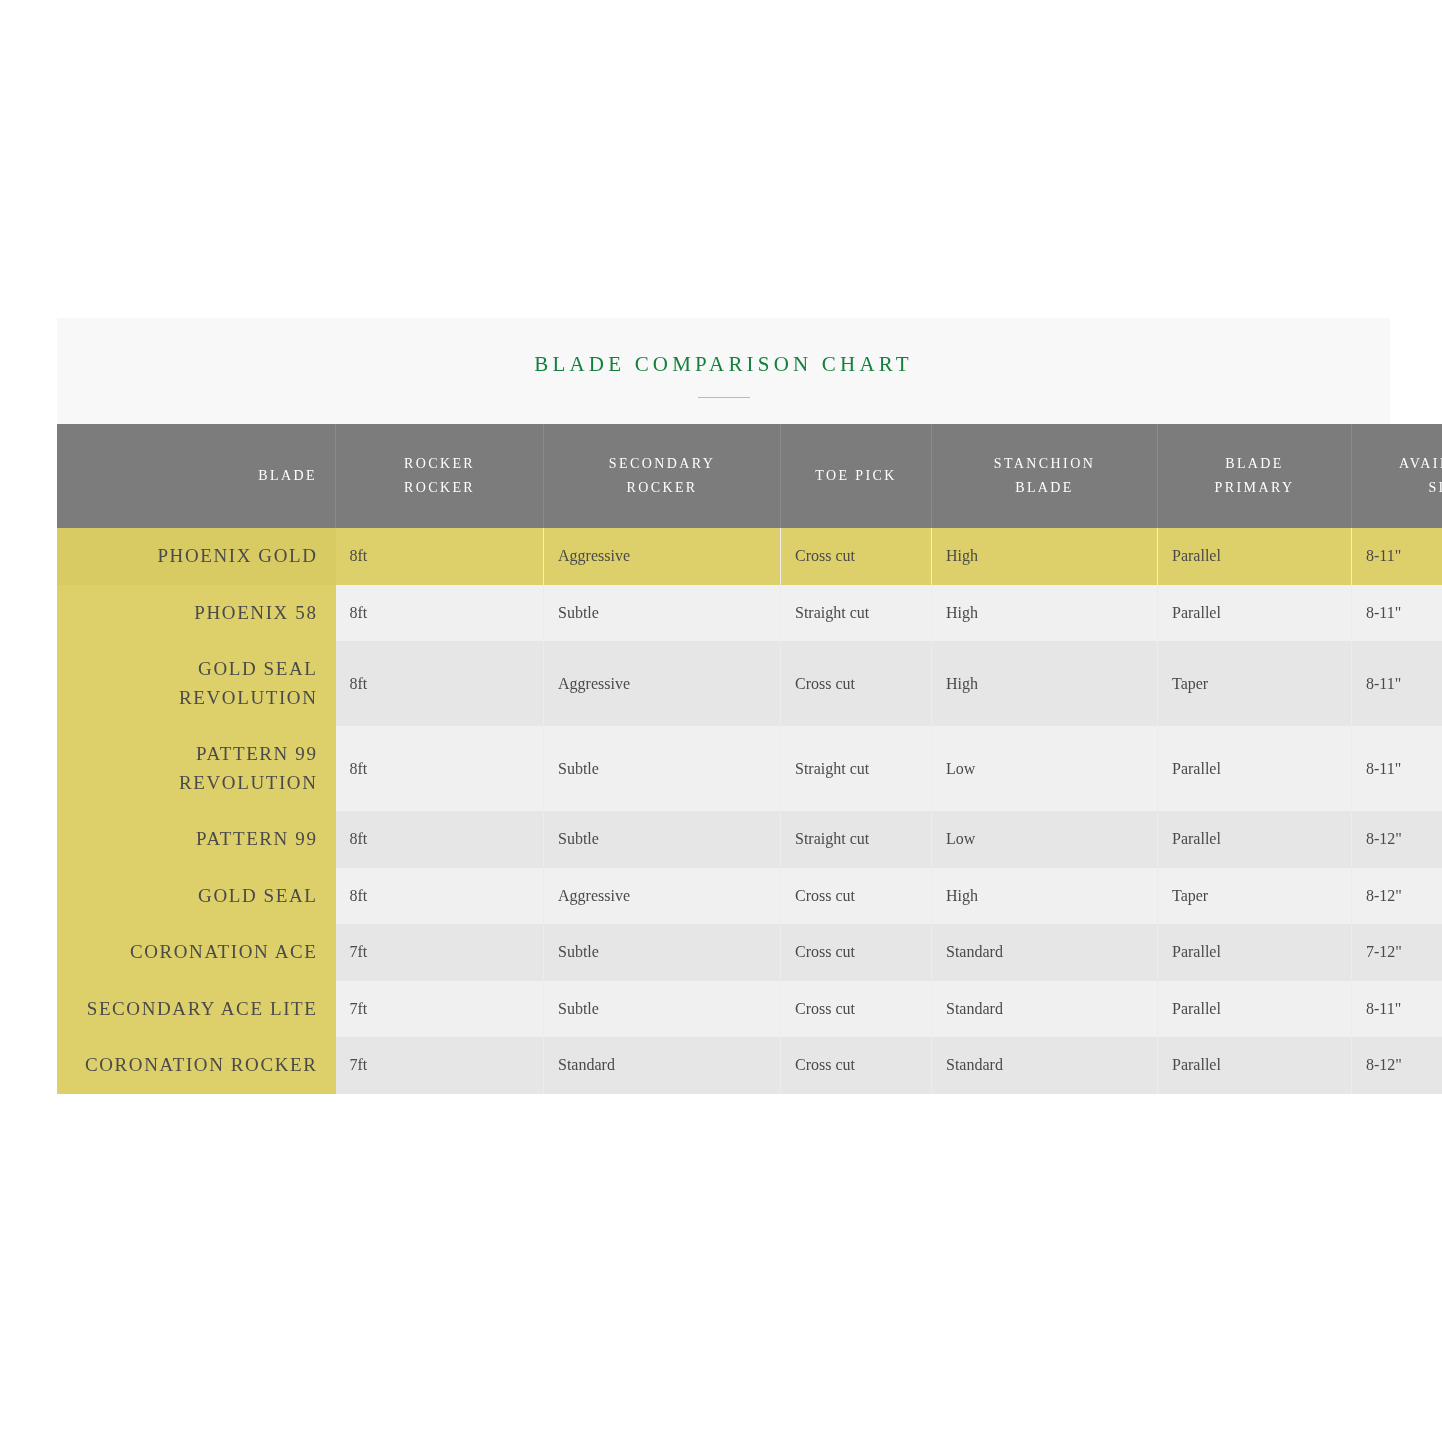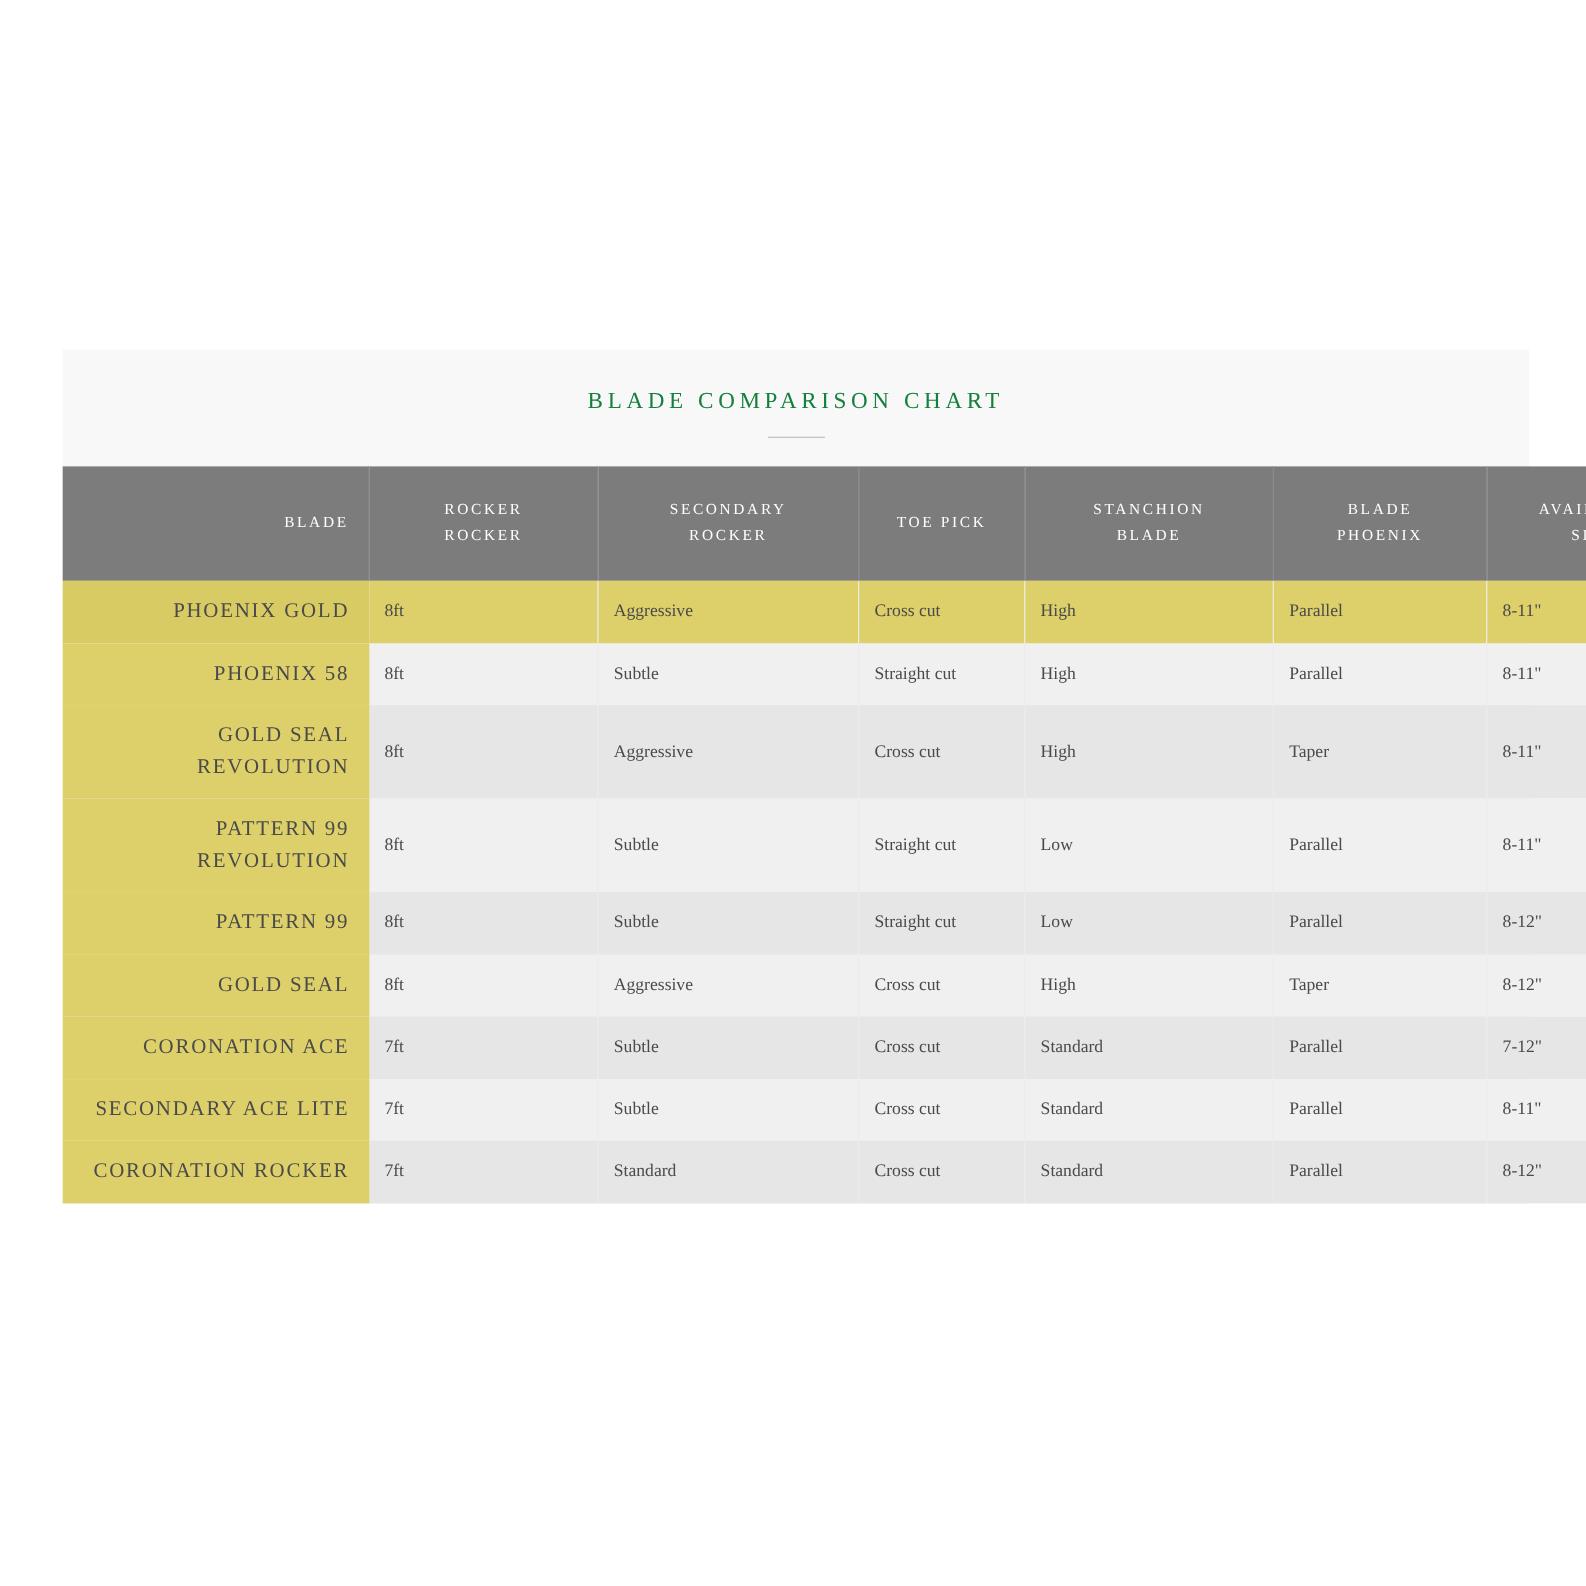--- a/index.html
+++ b/index.html
@@ -124,21 +124,21 @@
         </th>
         <th class="col-toe">
           <span class="hdr-line">TOE PICK</span>
         </th>
         <th class="col-stanchion">
           <span class="hdr-line">STANCHION</span>
           <span class="hdr-line">BLADE</span>
         </th>
         <th class="col-feature">
           <span class="hdr-line">BLADE</span>
-          <span class="hdr-line">PHOENIX</span>
+          <span class="hdr-line">PRIMARY</span>
         </th>
         <th class="col-size">
           <span class="hdr-line">AVAILABLE</span>
           <span class="hdr-line">SIZE</span>
         </th>
       </tr>
     </thead>
     <tbody>
 
       <tr class="row-highlight">

